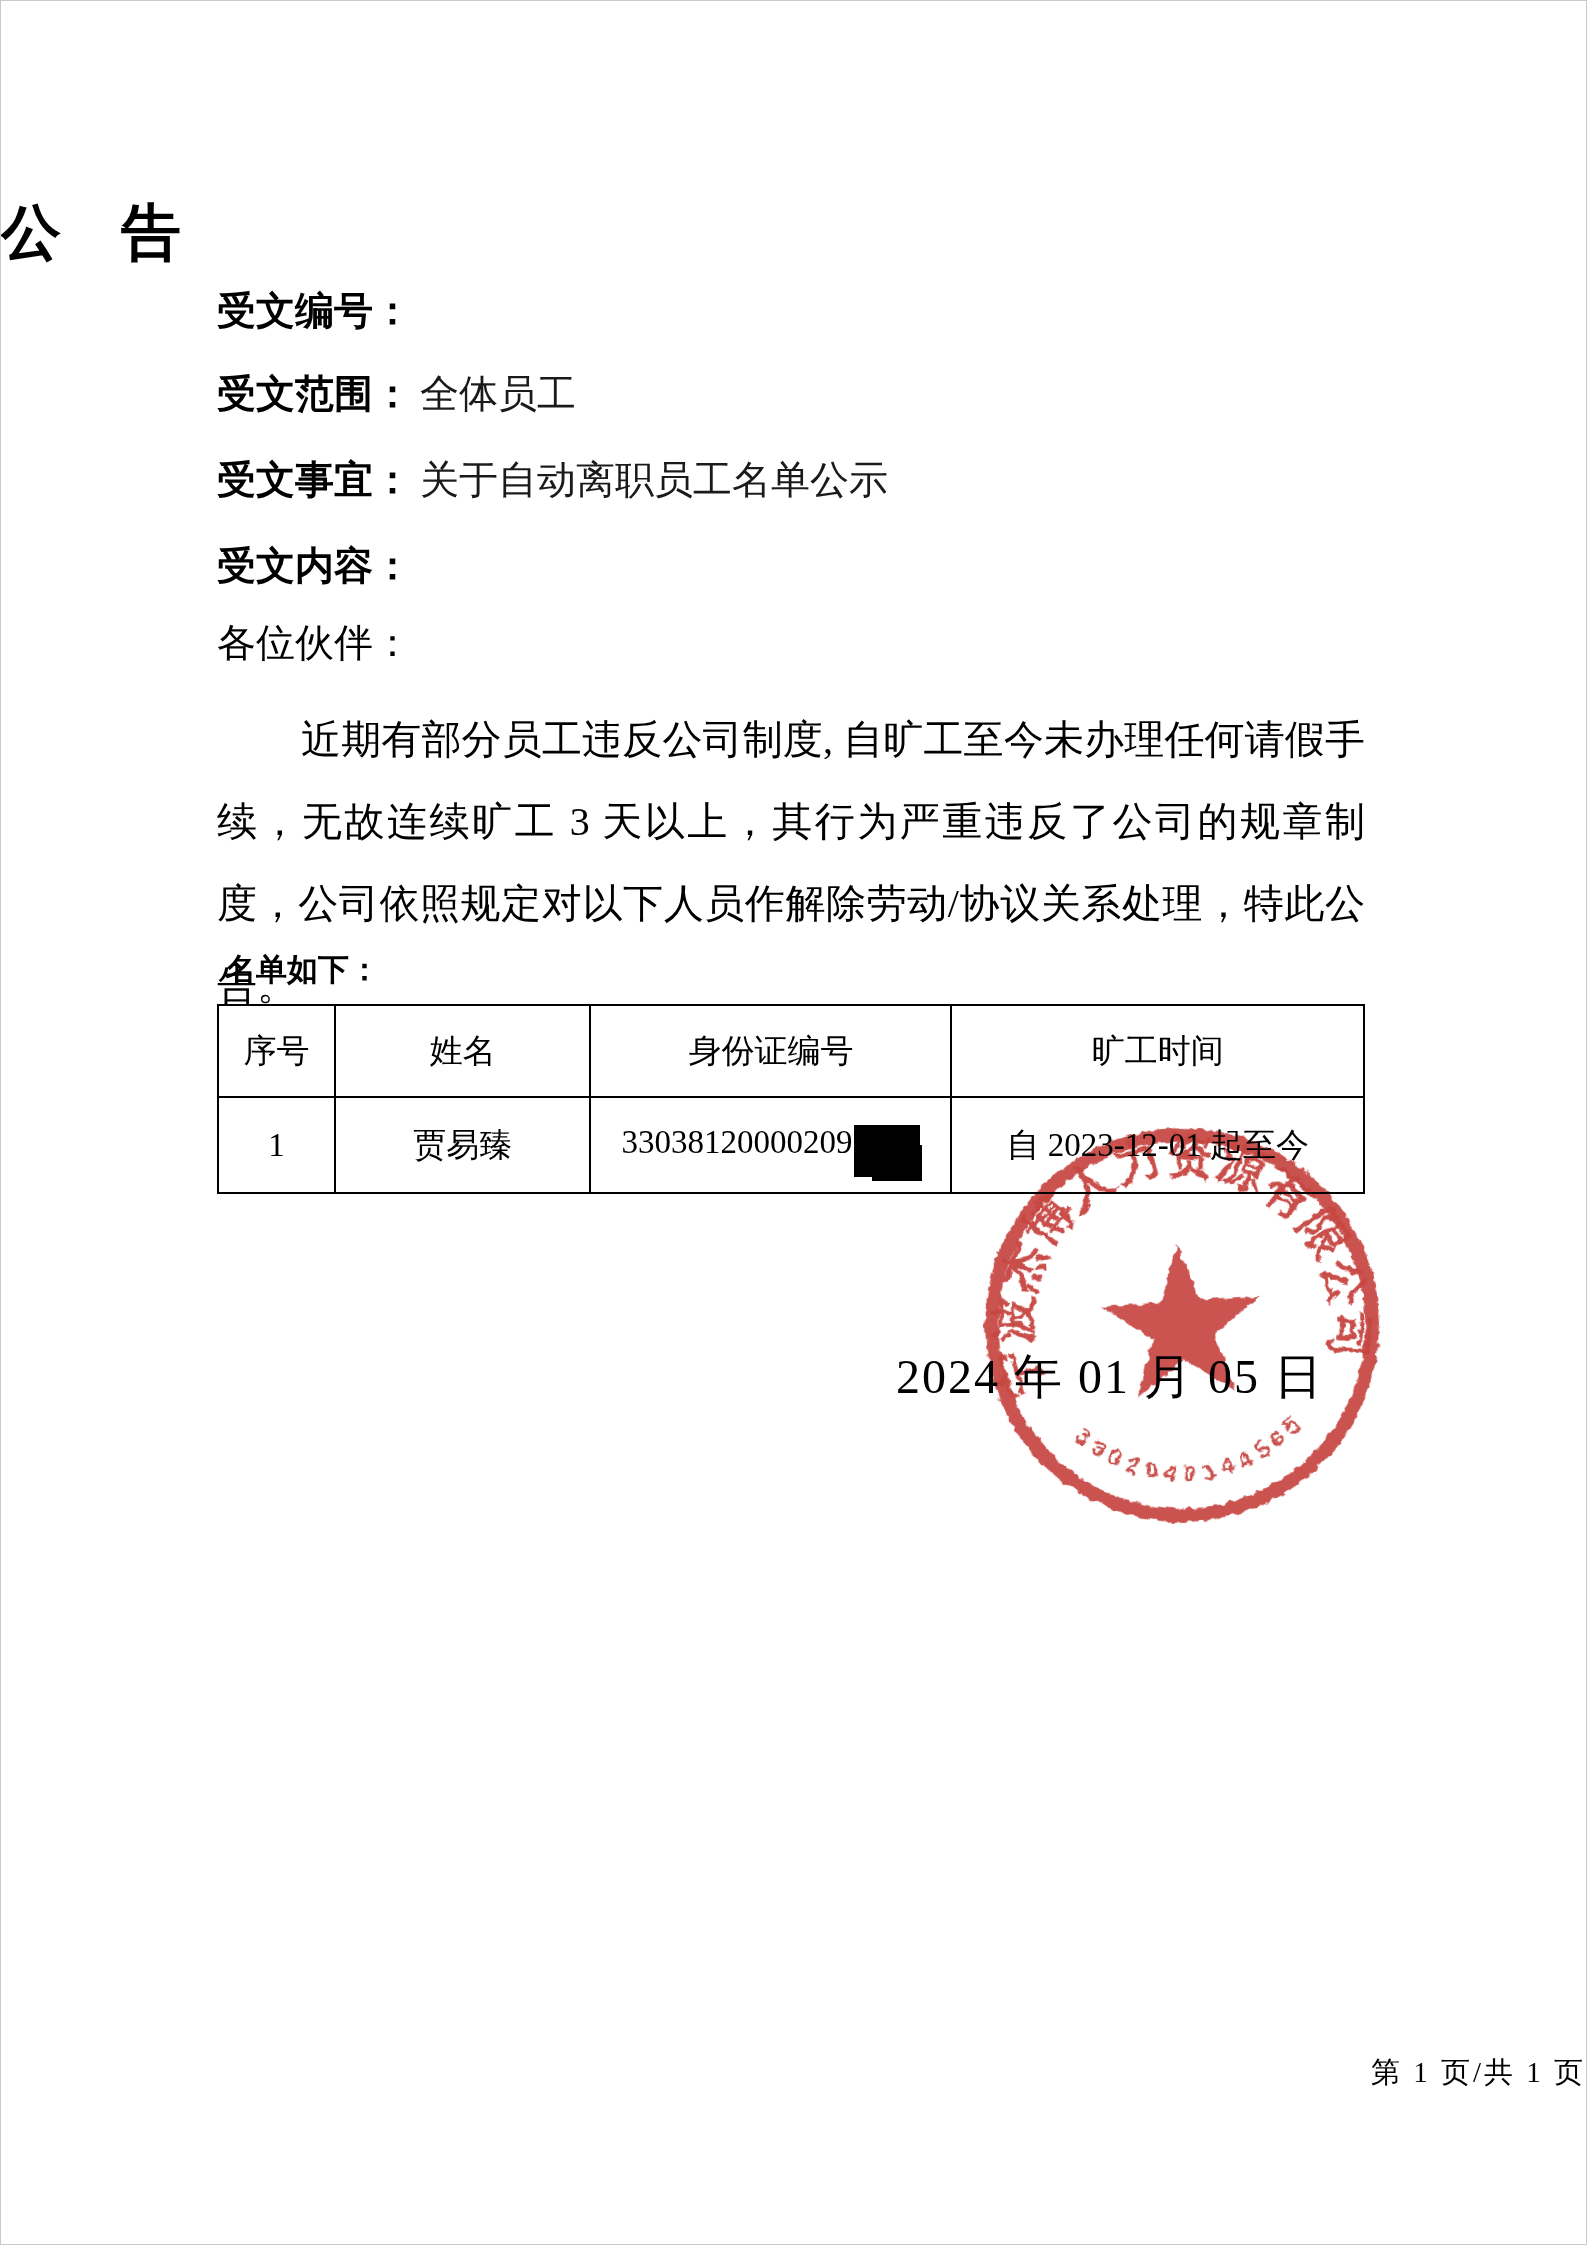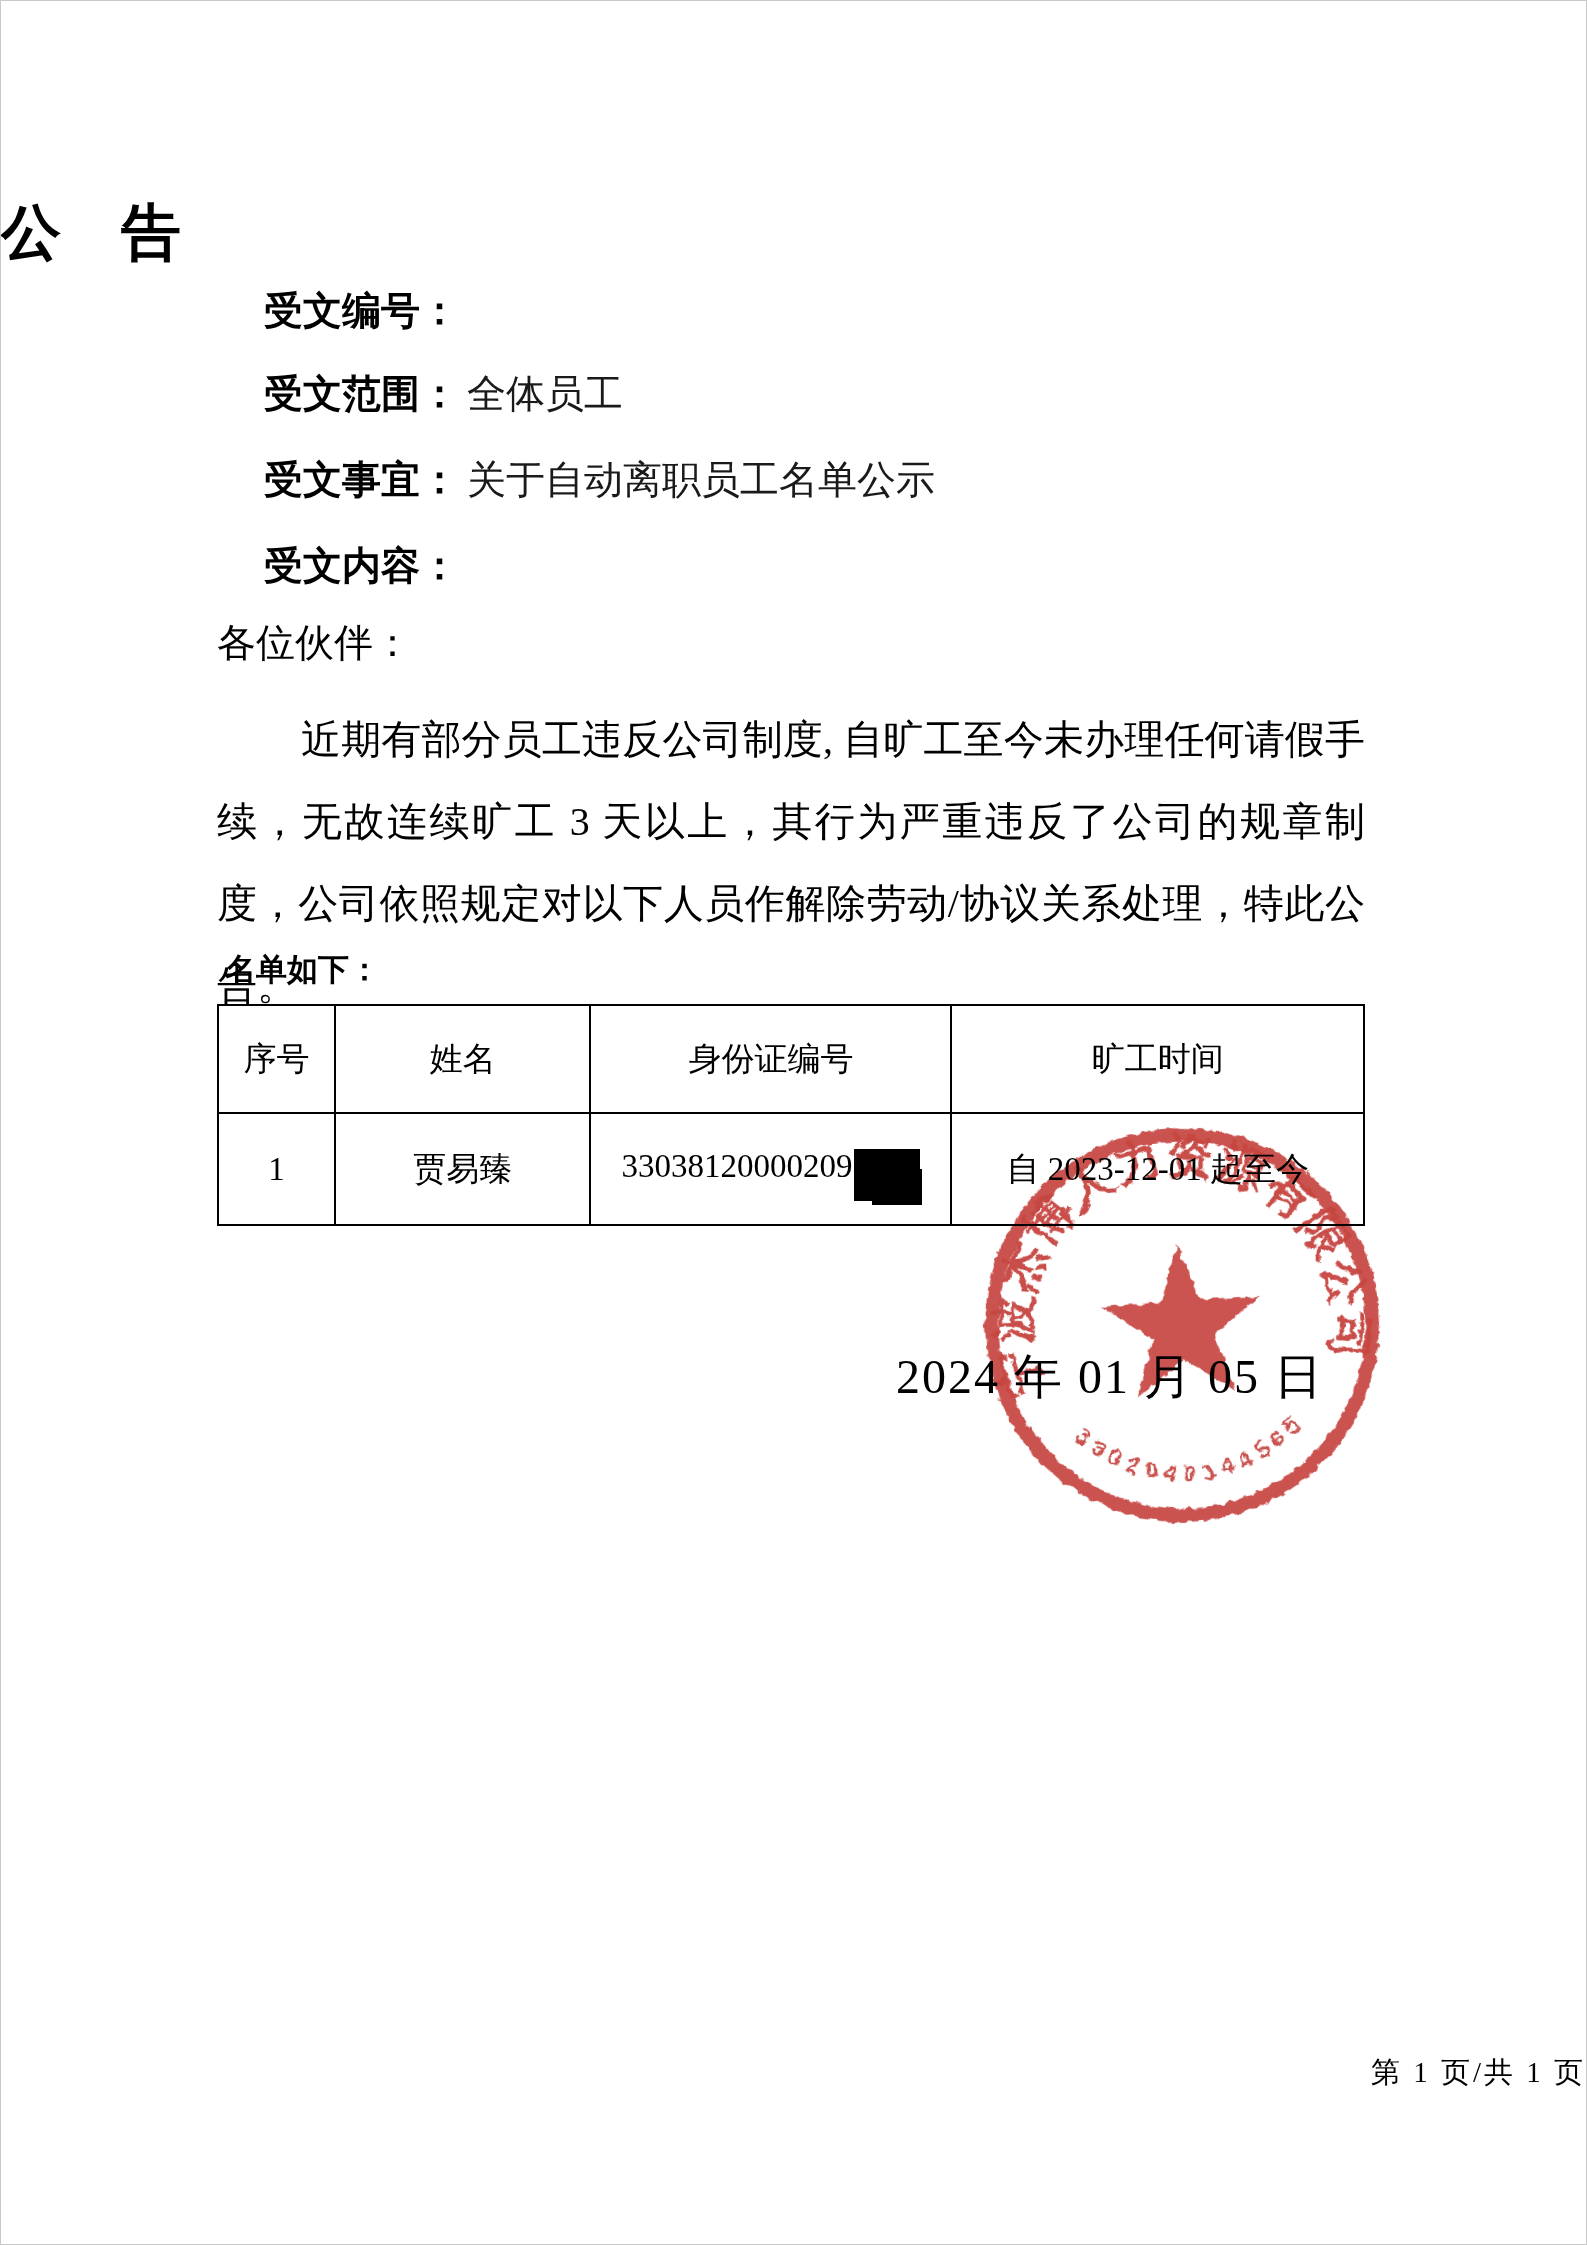--- a/index.html
+++ b/index.html
@@ -11,40 +11,40 @@
     border:1px solid #c9c9c9;
     font-family:"Liberation Serif","DejaVu Serif",serif;
     color:#000;
     overflow:hidden;
   }
   .doc-title{
     position:absolute;top:192px;left:0;width:100%;
     font-size:60px;font-weight:bold;
   }
   .meta-line{position:absolute;left:216px;font-size:39px;white-space:nowrap;}
-  .meta-label{font-weight:bold;margin-left:47px;}
+  .meta-label{font-weight:bold;}
   .meta-value{font-weight:normal;margin-left:8px;color:#1a1a1a;}
   .m1{top:283px}.m2{top:366px}.m3{top:452px}.m4{top:538px}.m5{top:615px}
   .body-paragraph{
     position:absolute;left:216px;top:698px;width:1148px;
     font-size:40px;line-height:82px;text-align:justify;
     text-indent:84px;color:#000000;
   }
   .list-intro{
     position:absolute;left:224px;top:948px;
     font-size:31px;font-weight:bold;
   }
   table.roster{
     position:absolute;left:216px;top:1003px;width:1148px;
     border-collapse:collapse;table-layout:fixed;
     font-size:33px;
   }
   table.roster td{
     border:2px solid #000;text-align:center;vertical-align:middle;
-    padding:16px;height:74px;
+    padding:8px;height:74px;
   }
   table.roster tr.data-row td{height:78px;}
   .redact{
     display:inline-block;width:66px;height:52px;background:#000;
     vertical-align:middle;margin-left:2px;position:relative;top:6px;
     box-shadow:10px 12px 0 -8px #000;
   }
   .signature-company{
     position:absolute;right:228px;top:1260px;
     font-size:39px;white-space:nowrap;

